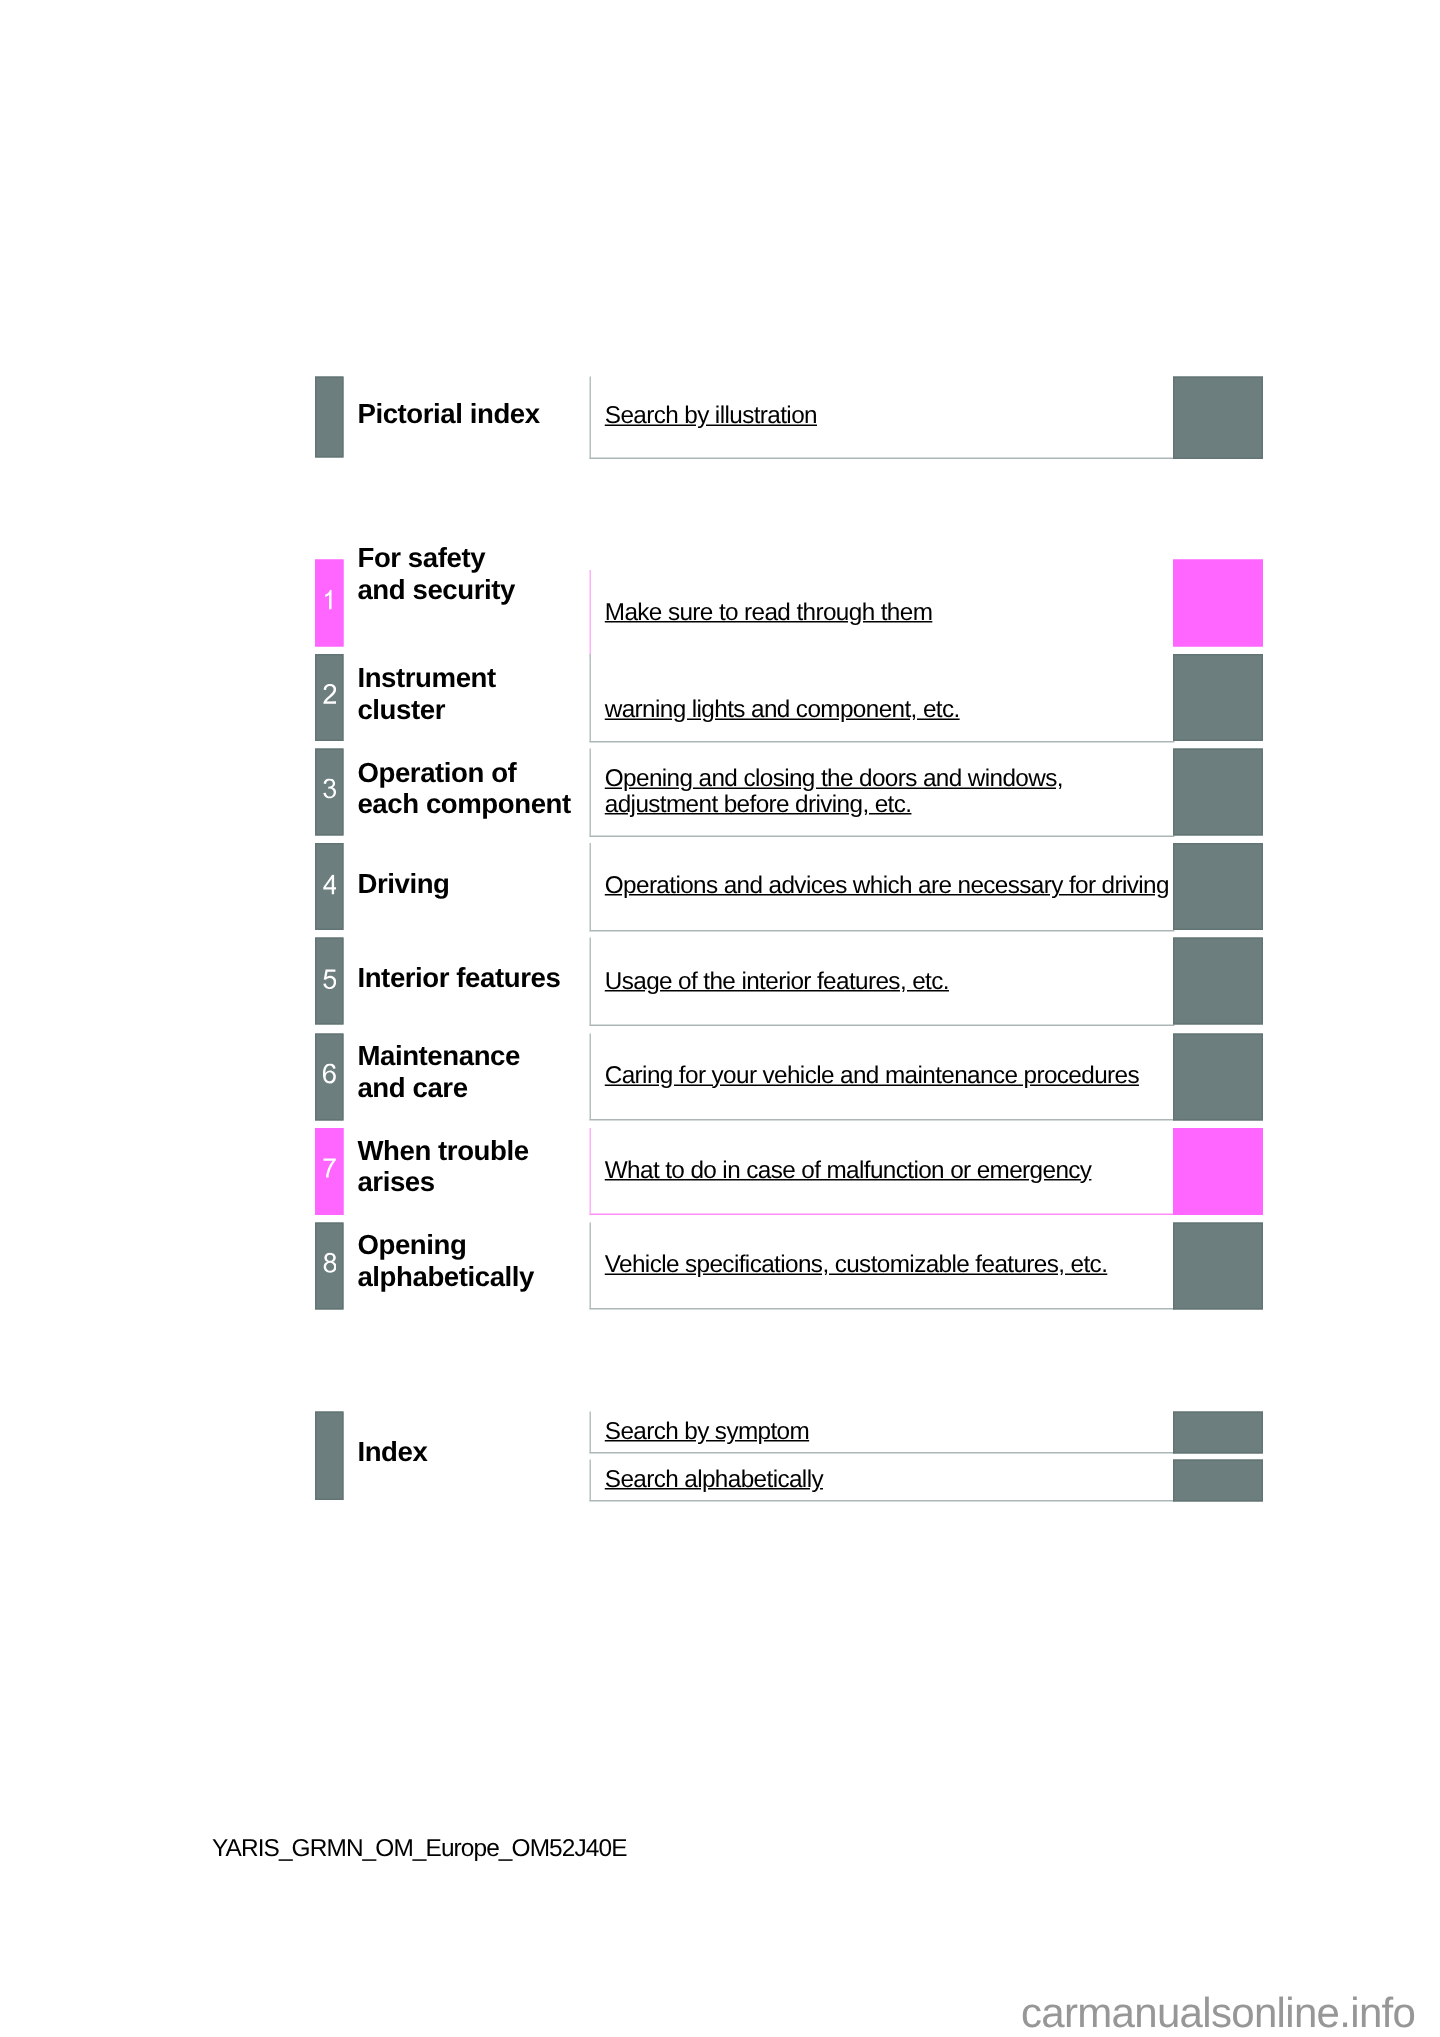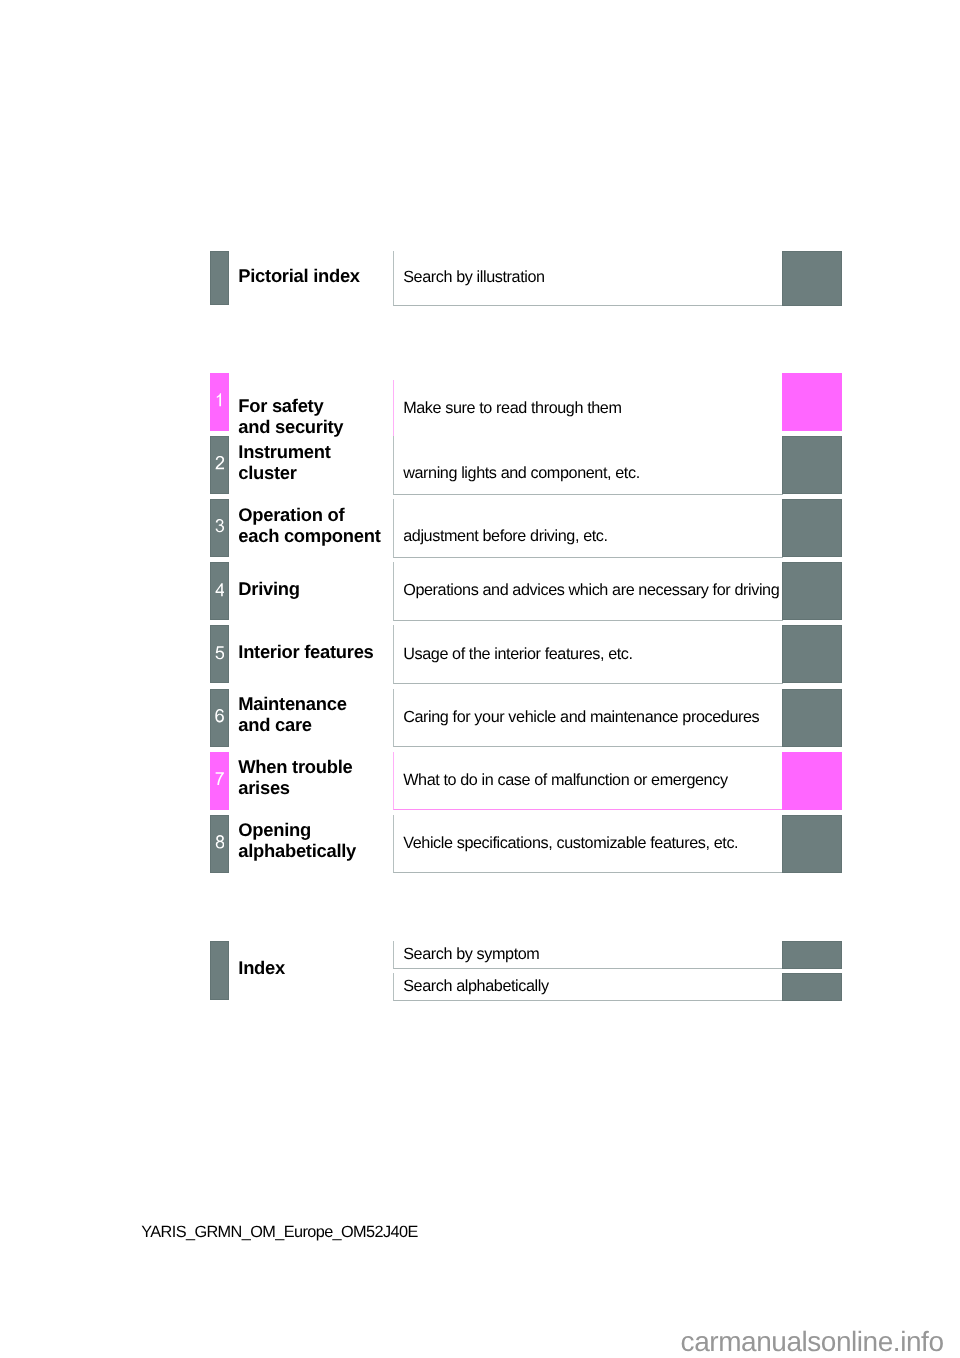--- a/index.html
+++ b/index.html
@@ -15,21 +15,21 @@
   .tab-num svg { margin-left:-1.5px; }
 
 
   .cat-title { position:absolute; left:238.3px; font-weight:bold; font-size:18.4px;
                color:#000000; line-height:21.1px; letter-spacing:-0.28px; white-space:nowrap; }
 
   .desc-box { position:absolute; left:393px; width:390px; background:#ffffff;
               border-left:1px solid #b6c0c0; border-bottom:1px solid #acb6b6; }
   .desc-box.pink { border-left-color:#ffb0f8; border-bottom-color:#ff8df5; }
   .desc-text { position:absolute; left:9.2px; font-size:16.2px; color:#000000;
-               line-height:17px; letter-spacing:-0.4px; white-space:nowrap; }
+               line-height:17px; letter-spacing:-0.4px; white-space:nowrap;text-decoration:underline; }
 
   .blk { position:absolute; left:782.2px; width:59.4px; background:#6d7e7e;
          border:1px solid #637474; }
   .blk.pink { background:#ff66ff; border-color:#ff66ff; }
 
   .footer { position:absolute; left:141.3px; font-size:16.3px; color:#000000;
             letter-spacing:-0.6px; white-space:nowrap; }
   .watermark { position:absolute; font-size:28px; color:#979797;
                letter-spacing:-0.45px; white-space:nowrap; }
 </style>
@@ -47,21 +47,21 @@
   <div class="blk" style="top:251.3px;height:54.3px"></div>
 </div>
 <div>
   <div class="tab" style="top:373.00px;height:58.1px;background:#ff66ff;border-color:#ff66ff">
     <span class="tab-num" style="top:19.25px">
             <svg width="9.7" height="14" viewBox="0 0 9 13" fill="#ffffff" fill-rule="evenodd" aria-hidden="true">
               <path d="M5.6 0.2 L5.6 12.2 L4.05 12.2 L4.05 3.3 C3.5 3.85 2.65 4.3 1.7 4.6 L1.7 3.15 C2.3 2.95 2.95 2.6 3.5 2.15 C4.05 1.7 4.45 1.0 4.6 0.2 Z"></path>
             </svg>
           </span>
   </div>
-  <div class="cat-title" style="top:395px"><span>For safety</span><br><span>and security</span></div>
+  <div class="cat-title" style="top:361px"><span>For safety</span><br><span>and security</span></div>
   <div class="desc-box pink" style="top:380px;height:58.6px">
     <div class="desc-text" style="top:20.2px"><span>Make sure to read through them</span></div>
   </div>
   <div class="blk pink" style="top:373.00px;height:58.1px"></div>
 </div>
 <div>
   <div class="tab" style="top:436.10px;height:58.1px;background:#6d7e7e;border-color:#637474">
     <span class="tab-num" style="top:19.25px">
             <svg width="9.7" height="14" viewBox="0 0 9 13" fill="#ffffff" fill-rule="evenodd" aria-hidden="true">
               <path d="M8.5 10.75 L8.5 12.2 L0.55 12.2 C0.54 11.84 0.6 11.49 0.72 11.15 C0.92 10.6 1.24 10.06 1.68 9.53 C2.12 8.99 2.76 8.38 3.59 7.68 C4.88 6.6 5.75 5.75 6.2 5.12 C6.65 4.48 6.88 3.88 6.88 3.32 C6.88 2.73 6.67 2.23 6.25 1.82 C5.83 1.41 5.28 1.21 4.6 1.21 C3.89 1.21 3.32 1.43 2.89 1.86 C2.46 2.29 2.25 2.89 2.24 3.66 L0.7 3.5 C0.8 2.35 1.2 1.47 1.89 0.86 C2.58 0.25 3.5 -0.05 4.66 -0.05 C5.83 -0.05 6.76 0.27 7.44 0.93 C8.12 1.58 8.46 2.39 8.46 3.36 C8.46 3.85 8.36 4.34 8.16 4.82 C7.96 5.3 7.62 5.8 7.16 6.33 C6.7 6.86 5.93 7.59 4.86 8.51 C3.96 9.28 3.39 9.8 3.14 10.07 C2.89 10.35 2.68 10.62 2.52 10.9 Z"></path>
@@ -77,21 +77,21 @@
 <div>
   <div class="tab" style="top:499.20px;height:58.1px;background:#6d7e7e;border-color:#637474">
     <span class="tab-num" style="top:19.25px">
             <svg width="9.7" height="14" viewBox="0 0 9 13" fill="#ffffff" fill-rule="evenodd" aria-hidden="true">
               <path d="M0.52 8.99 L2.02 8.79 C2.19 9.64 2.48 10.25 2.89 10.63 C3.31 11.01 3.81 11.2 4.41 11.2 C5.12 11.2 5.72 10.95 6.2 10.46 C6.69 9.97 6.94 9.36 6.94 8.63 C6.94 7.94 6.71 7.36 6.26 6.91 C5.81 6.46 5.24 6.23 4.55 6.23 C4.26 6.23 3.91 6.29 3.49 6.4 L3.65 5.09 C3.75 5.1 3.83 5.11 3.89 5.11 C4.52 5.11 5.09 4.94 5.6 4.61 C6.11 4.28 6.36 3.77 6.36 3.08 C6.36 2.53 6.18 2.08 5.81 1.72 C5.44 1.36 4.96 1.18 4.38 1.18 C3.8 1.18 3.32 1.36 2.93 1.73 C2.54 2.1 2.29 2.65 2.19 3.38 L0.69 3.11 C0.86 2.11 1.26 1.33 1.9 0.78 C2.54 0.23 3.33 -0.05 4.28 -0.05 C4.94 -0.05 5.54 0.09 6.09 0.37 C6.64 0.65 7.06 1.04 7.35 1.53 C7.65 2.02 7.79 2.54 7.79 3.09 C7.79 3.61 7.65 4.09 7.37 4.51 C7.09 4.94 6.68 5.28 6.13 5.53 C6.84 5.69 7.39 6.04 7.78 6.55 C8.18 7.07 8.37 7.72 8.37 8.5 C8.37 9.55 7.99 10.44 7.23 11.17 C6.46 11.9 5.5 12.26 4.33 12.26 C3.28 12.26 2.4 11.95 1.71 11.32 C1.01 10.69 0.62 9.91 0.52 8.99 Z"></path>
             </svg>
           </span>
   </div>
   <div class="cat-title" style="top:503.90px"><span>Operation of</span><br><span>each component</span></div>
   <div class="desc-box" style="top:499.20px;height:58.6px">
-    <div class="desc-text" style="top:11.9px"><br><span>adjustment before driving, etc.</span></div>
+    <div class="desc-text" style="top:11.9px"><span>Opening and closing the doors and windows,</span><br><span>adjustment before driving, etc.</span></div>
   </div>
   <div class="blk" style="top:499.20px;height:58.1px"></div>
 </div>
 <div>
   <div class="tab" style="top:562.30px;height:58.1px;background:#6d7e7e;border-color:#637474">
     <span class="tab-num" style="top:19.25px">
             <svg width="9.7" height="14" viewBox="0 0 9 13" fill="#ffffff" fill-rule="evenodd" aria-hidden="true">
               <path d="M5.72 12.2 L5.72 9.32 L0.5 9.32 L0.5 7.97 L5.99 0.2 L7.19 0.2 L7.19 7.97 L8.82 7.97 L8.82 9.32 L7.19 9.32 L7.19 12.2 Z M5.72 7.97 L5.72 2.56 L1.96 7.97 Z"></path>
             </svg>
           </span>

